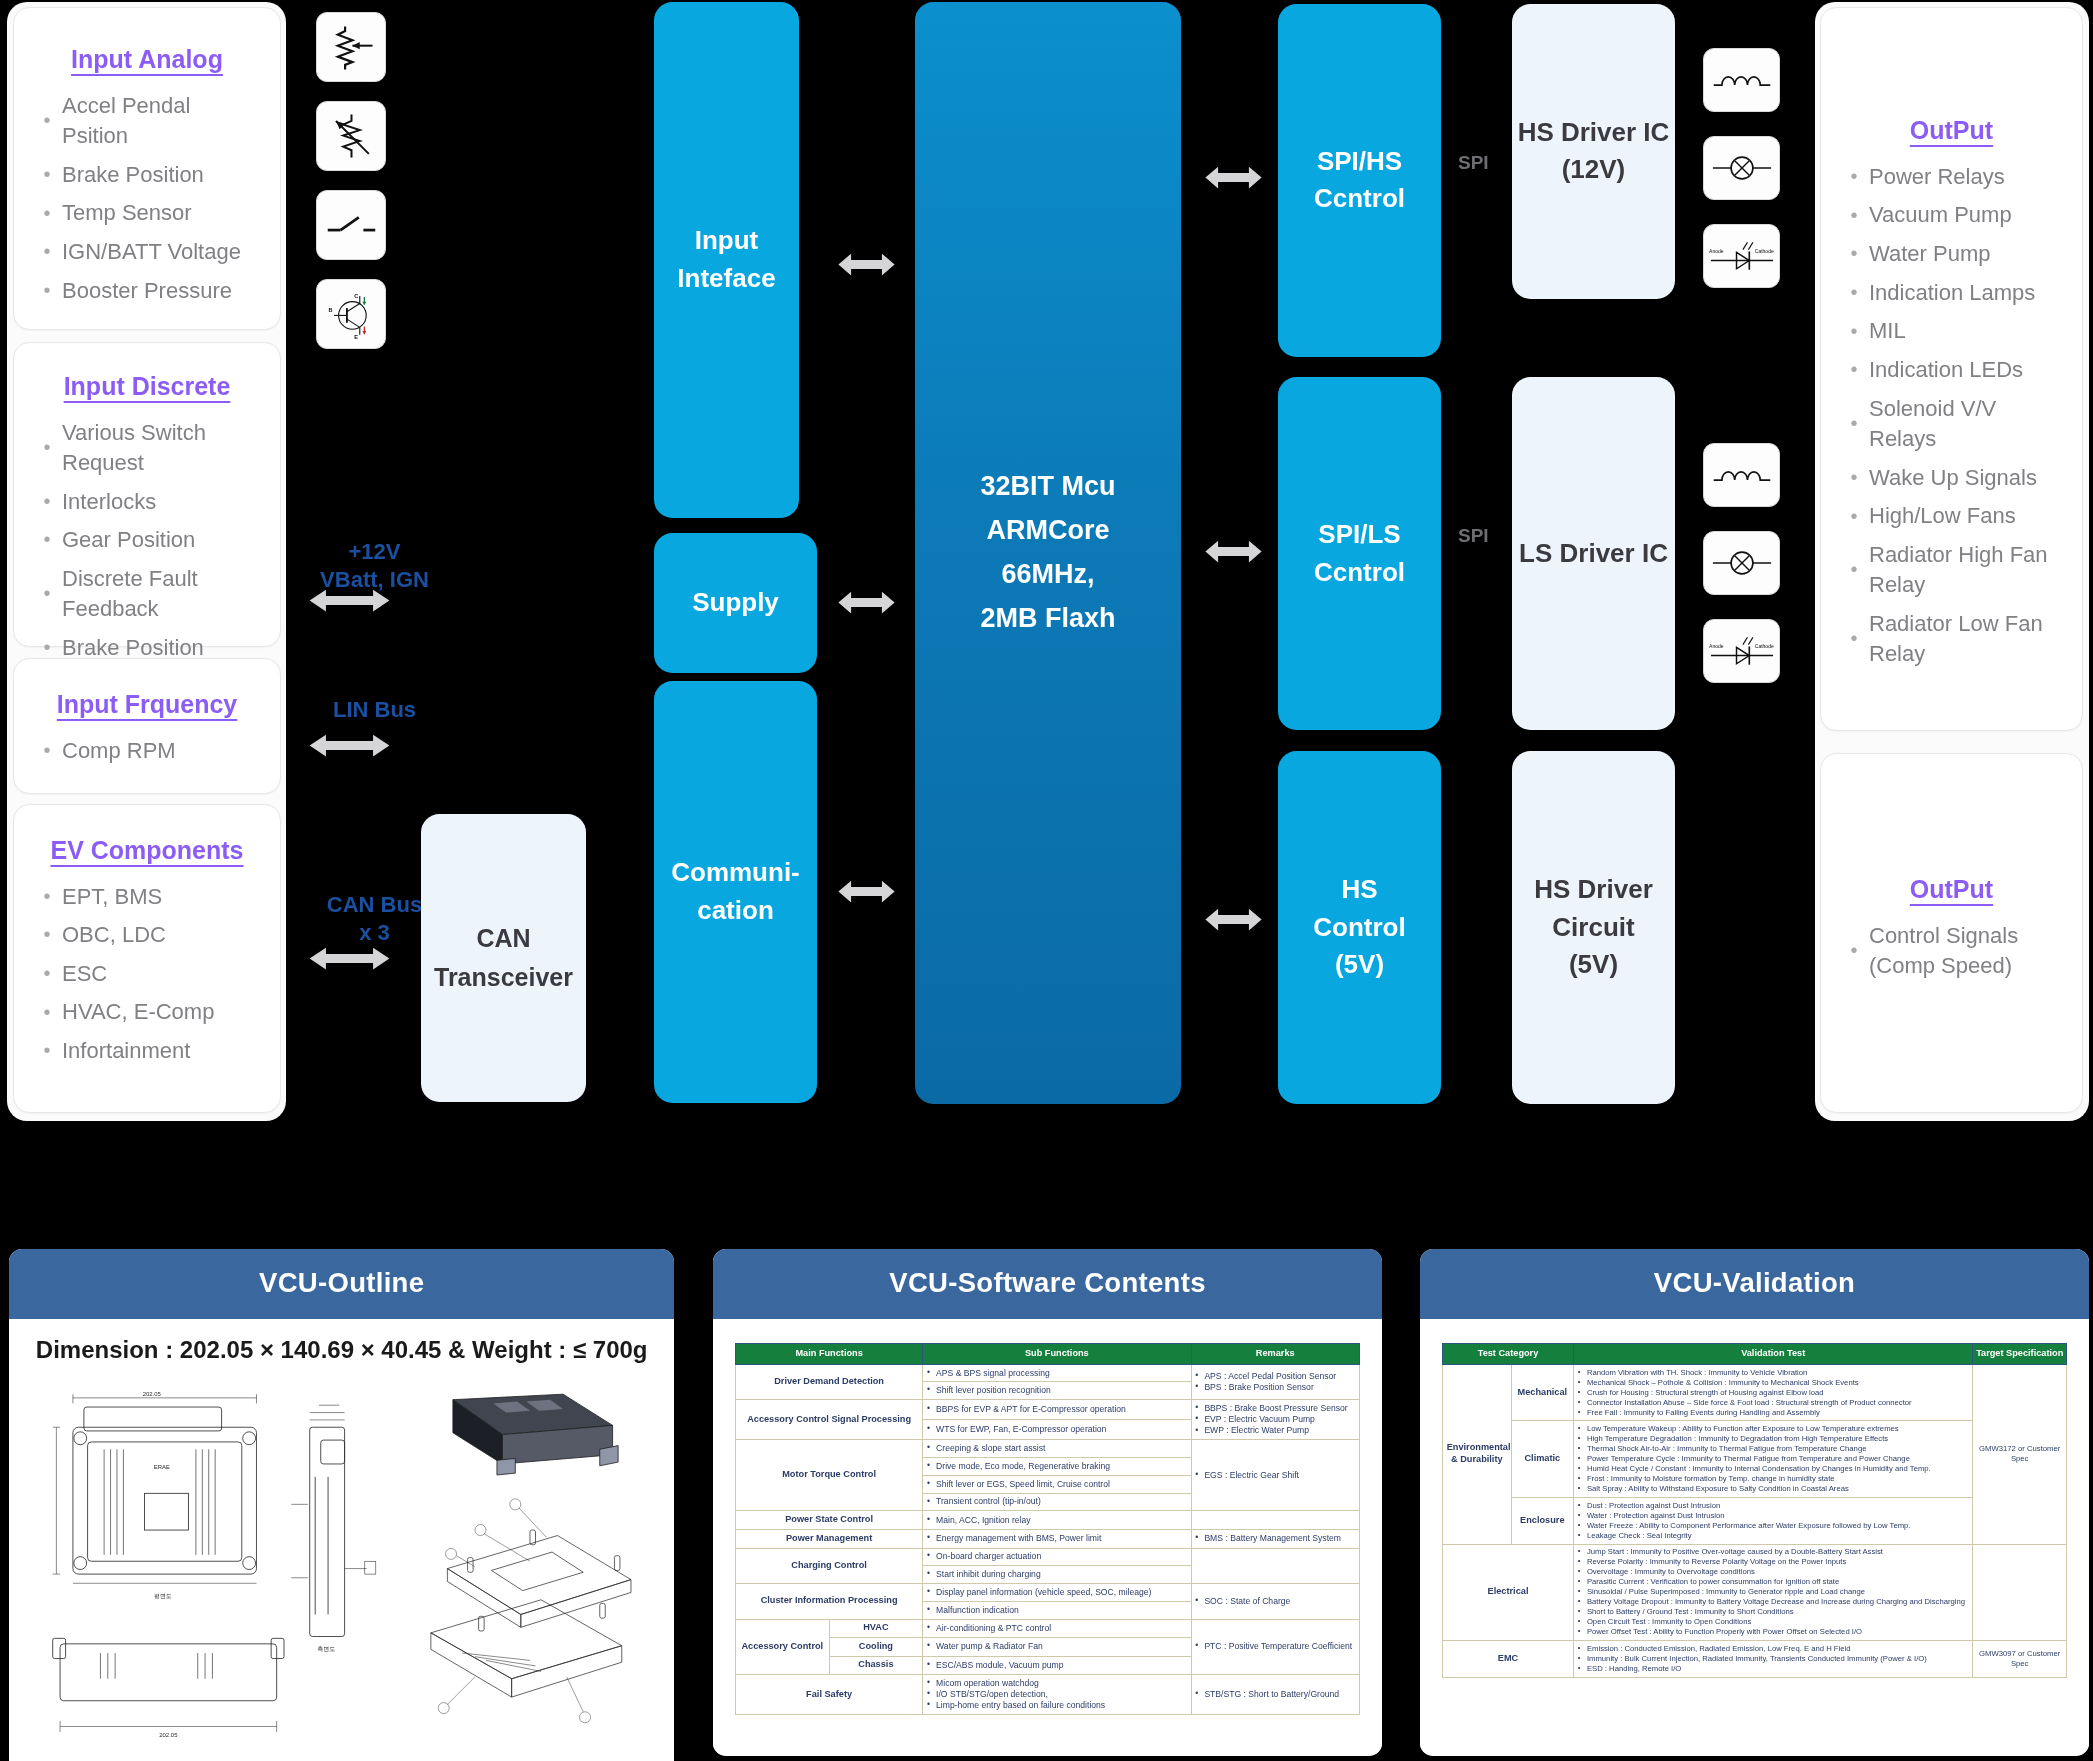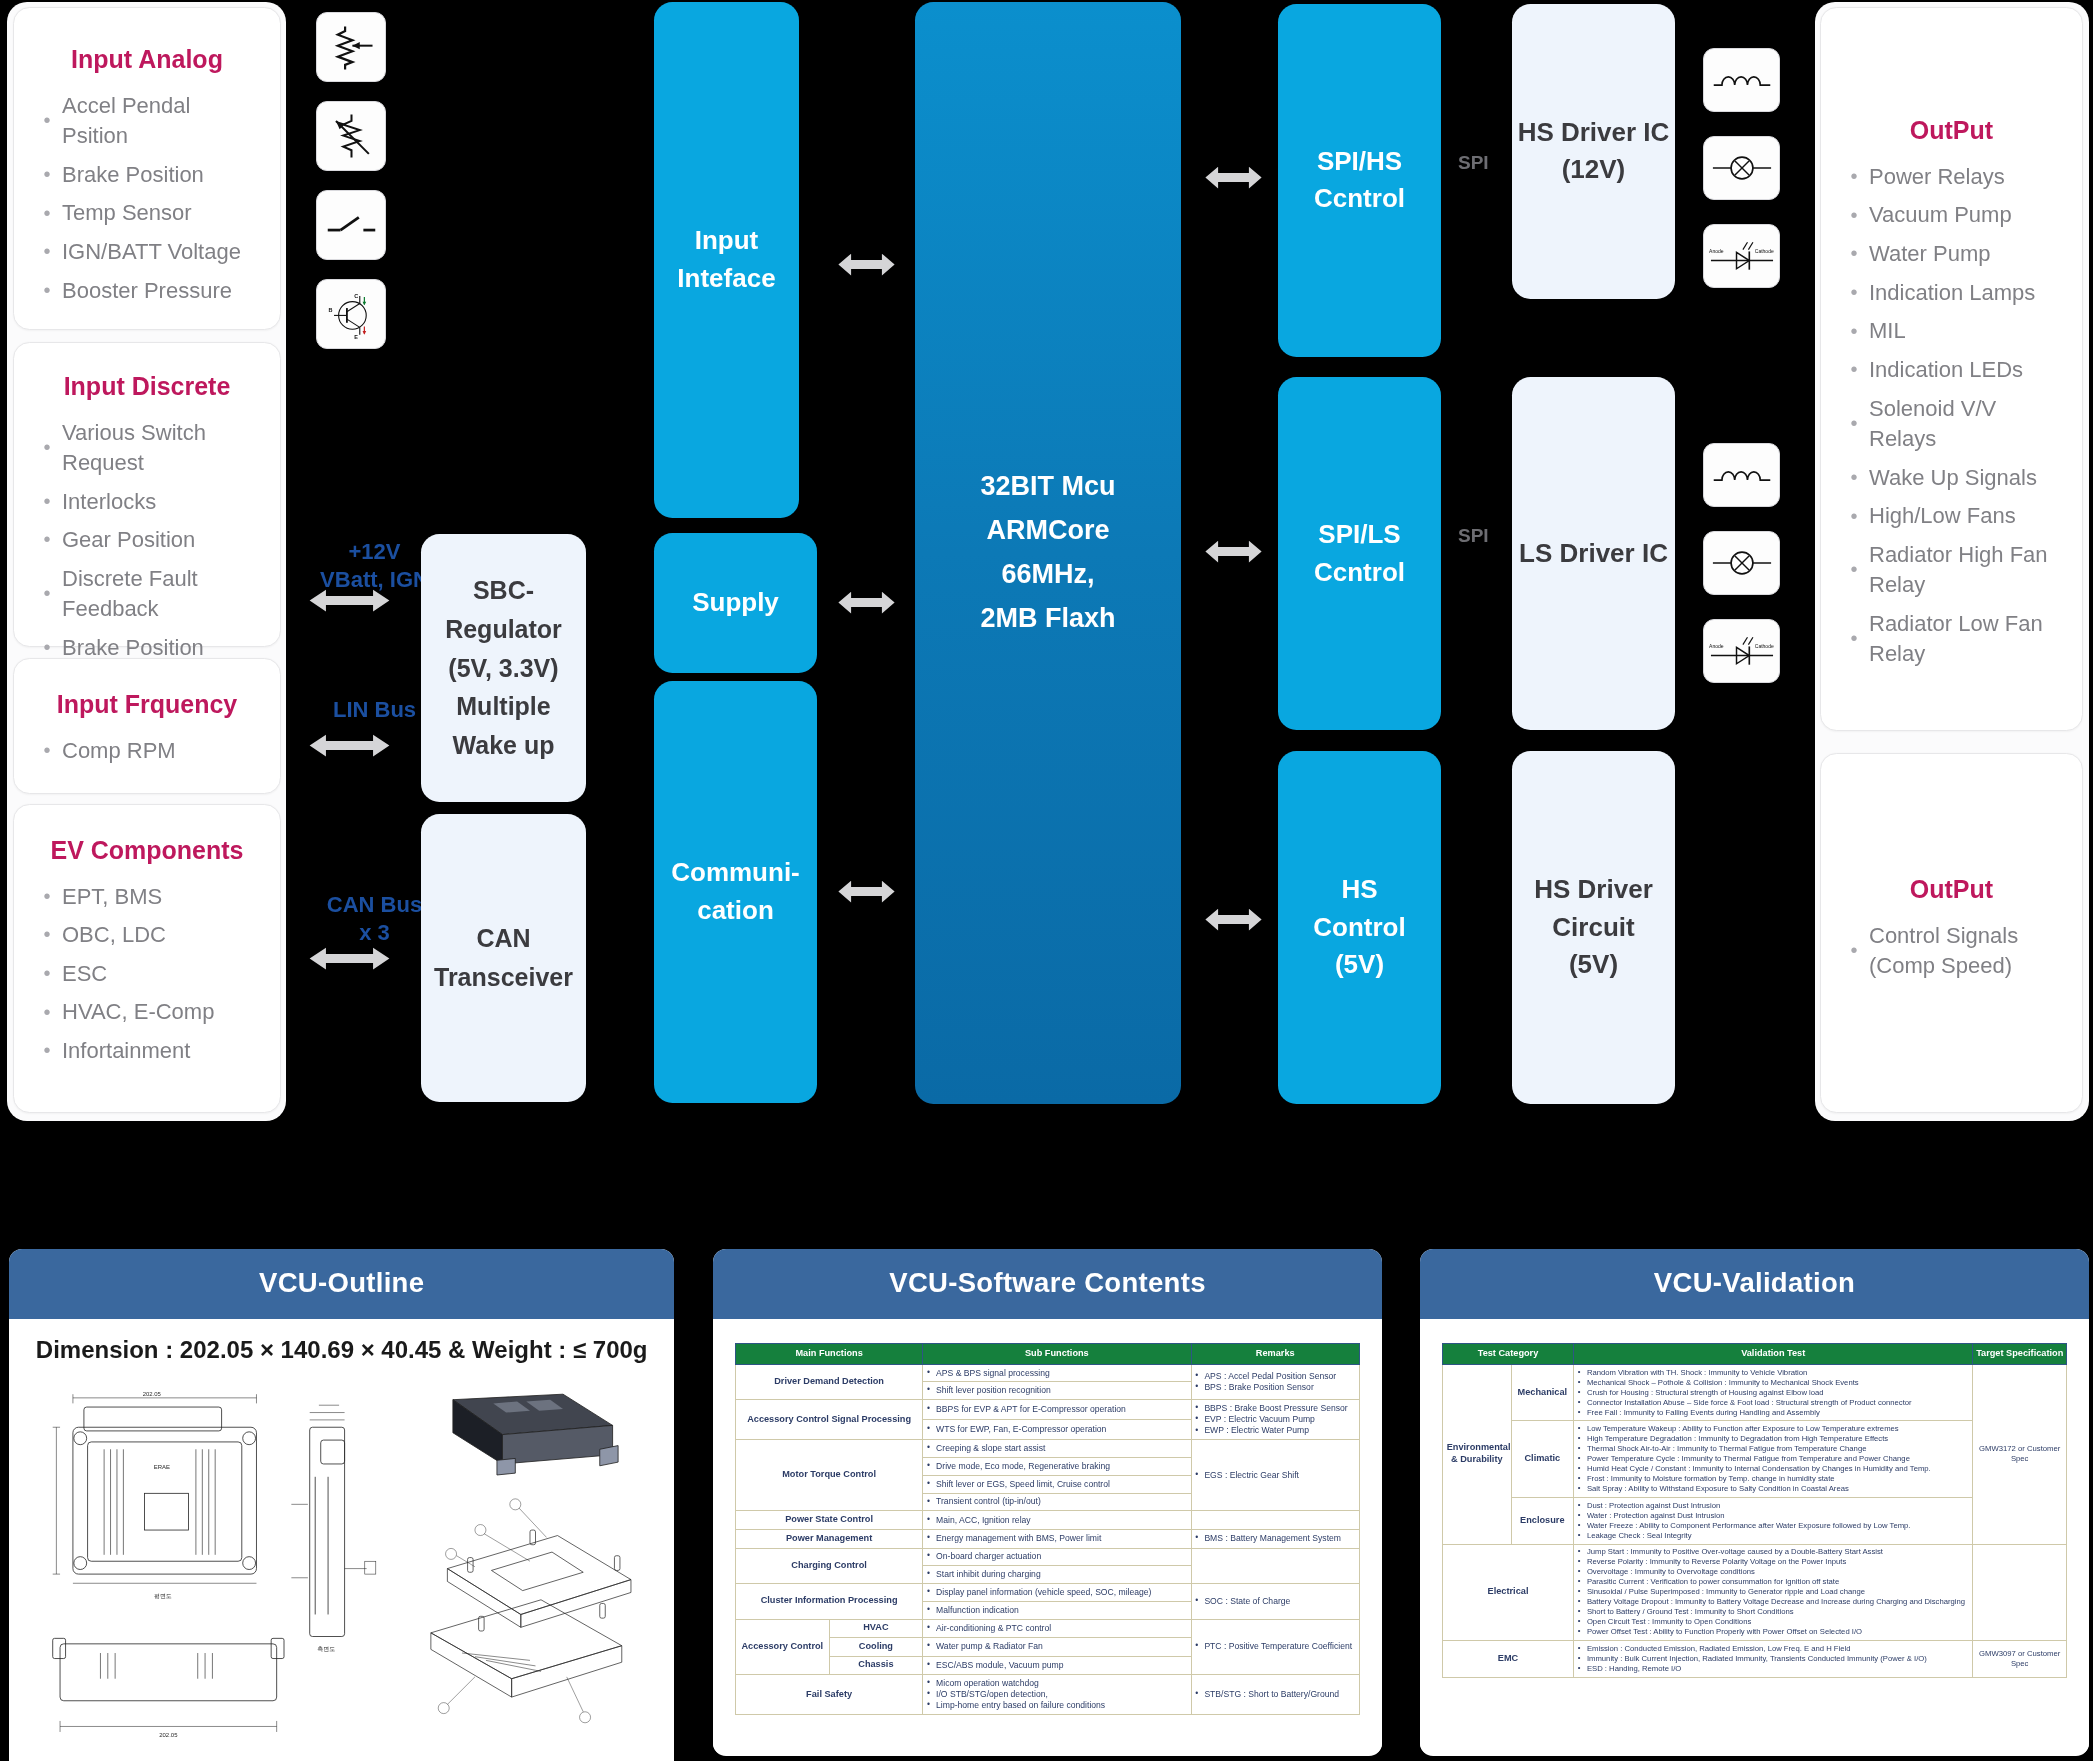--- a/index.html
+++ b/index.html
@@ -21,21 +21,22 @@
   }
   .wrap-col {
     position: absolute;
     background: #fbfbfc;
     border-radius: 20px;
   }
   .card-title {
     text-align: center;
     font-weight: bold;
     font-size: 25px;
-    color: #be185d;
+    color: #8b5cf6;
+    text-decoration: underline;
     text-underline-offset: 5.5px;
     text-decoration-thickness: 2.3px;
   }
   ul.bul { list-style: none; margin-top: 16.5px; }
   ul.bul li {
     position: relative;
     color: #808085;
     font-size: 22px;
     line-height: 1.38;
     padding-left: 24px;
@@ -288,25 +289,20 @@
   </div>
 
   <div class="buslabel" style="left:308px; top:891px; width:133px;">CAN Bus
 x 3</div>
   <div class="arrow" style="left:309px; top:944px;">
     <svg width="81" height="29" viewBox="0 0 88 32">
       <polygon points="0,16 18,4 18,11 70,11 70,4 88,16 70,28 70,21 18,21 18,28" fill="#d5d5d7"></polygon>
     </svg>
   </div>
 
-  <div class="lblock" style="left:421px; top:534px; width:165px; height:268px; font-size:25px; line-height:1.55;">SBC-
-Regulator
-(5V, 3.3V)
-Multiple
-Wake up</div>
   <div class="lblock" style="left:421px; top:814px; width:165px; height:288px; font-size:25px; line-height:1.55;">CAN
 Transceiver</div>
 
   <div class="bblock" style="left:654px; top:1.8px; width:145px; height:516px;">Input
 Inteface</div>
   <div class="bblock" style="left:654px; top:681px; width:163px; height:422px;">Communi-
 cation</div>
   <div class="bblock" style="left:654px; top:533px; width:163px; height:140px;">Supply</div>
 
   <div class="arrow" style="left:838px; top:250px;">

